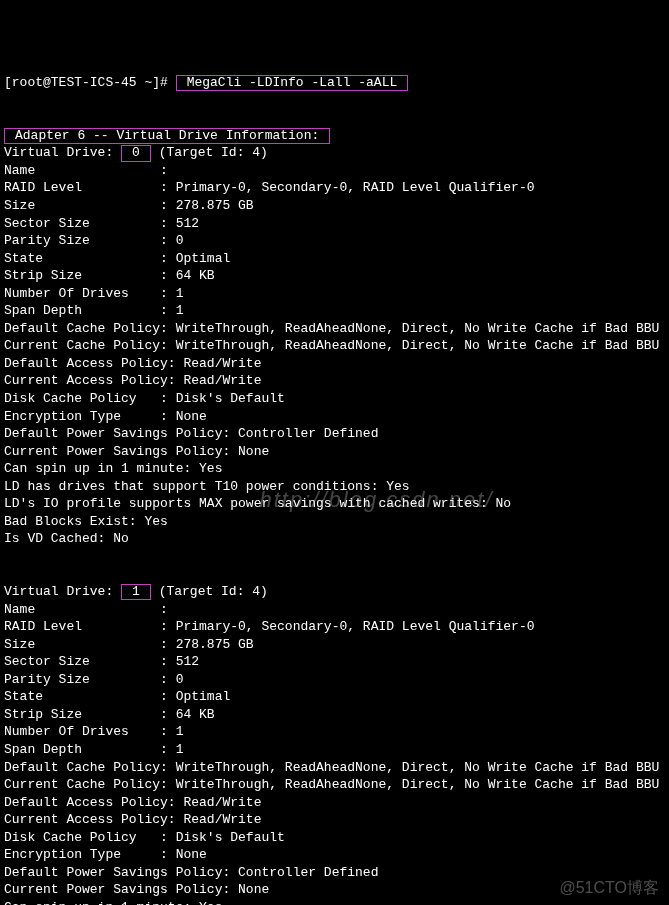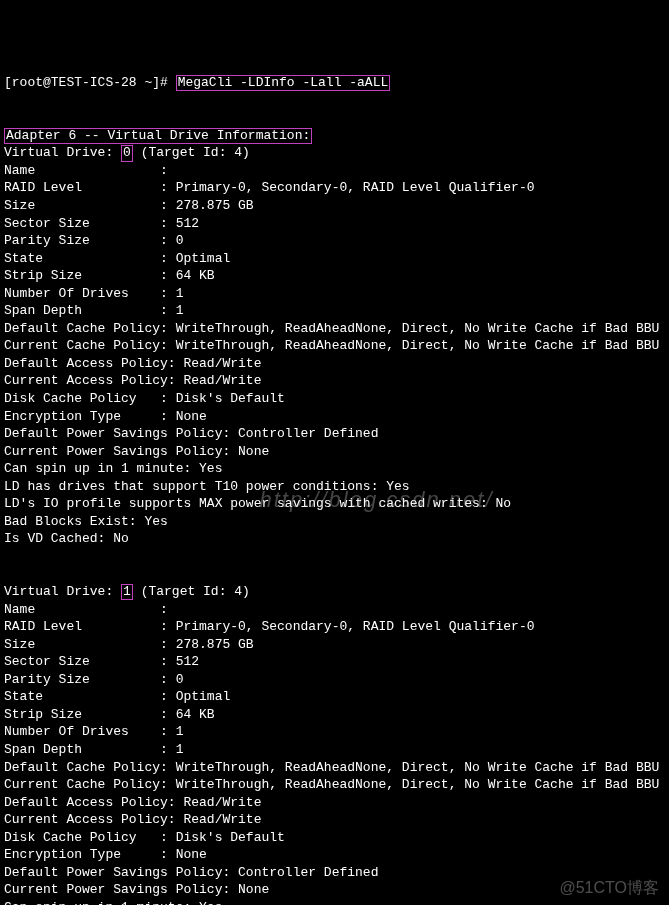--- a/index.html
+++ b/index.html
@@ -11,21 +11,21 @@
       line-height: 1.35;
       padding: 4px;
       white-space: pre;
       width: 669px;
       height: 905px;
       overflow: hidden;
       position: relative;
     }
     .hl {
       border: 1px solid #c040c0;
-      padding: 0 1px;
+      padding: 0 10px;
       display: inline-block;
       line-height: 1.1;
     }
     .watermark1 {
       position: absolute;
       top: 485px;
       left: 50%;
       transform: translateX(-50%);
       color: rgba(200,200,200,0.35);
       font-family: Liberation Sans, sans-serif;
@@ -43,21 +43,21 @@
       font-family: sans-serif;
       font-size: 16px;
       pointer-events: none;
     }
   </style>
 </head>
 <body>
 
 
 
-<div><span>[root@TEST-ICS-28 ~]# </span><span class="hl">MegaCli -LDInfo -Lall -aALL</span>
+<div><span>[root@TEST-ICS-45 ~]# </span><span class="hl">MegaCli -LDInfo -Lall -aALL</span>
 
 
 <span class="hl">Adapter 6 -- Virtual Drive Information:</span>
 <span>Virtual Drive: </span><span class="hl">0</span><span> (Target Id: 4)</span>
 <span id="vd0block">Name                :
 RAID Level          : Primary-0, Secondary-0, RAID Level Qualifier-0
 Size                : 278.875 GB
 Sector Size         : 512
 Parity Size         : 0
 State               : Optimal

